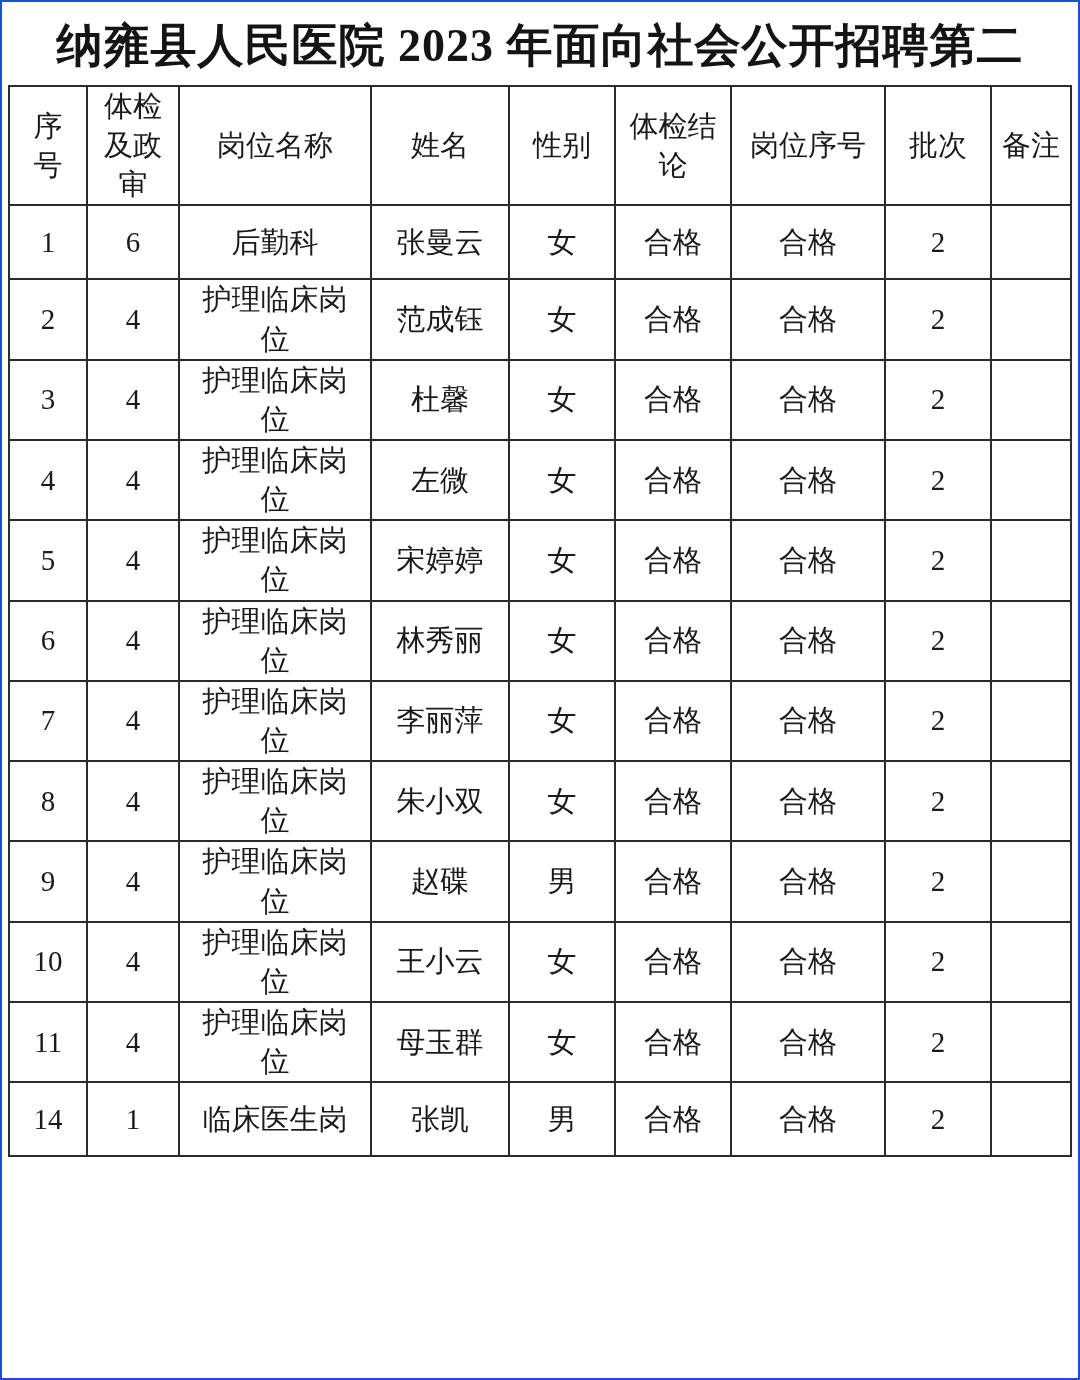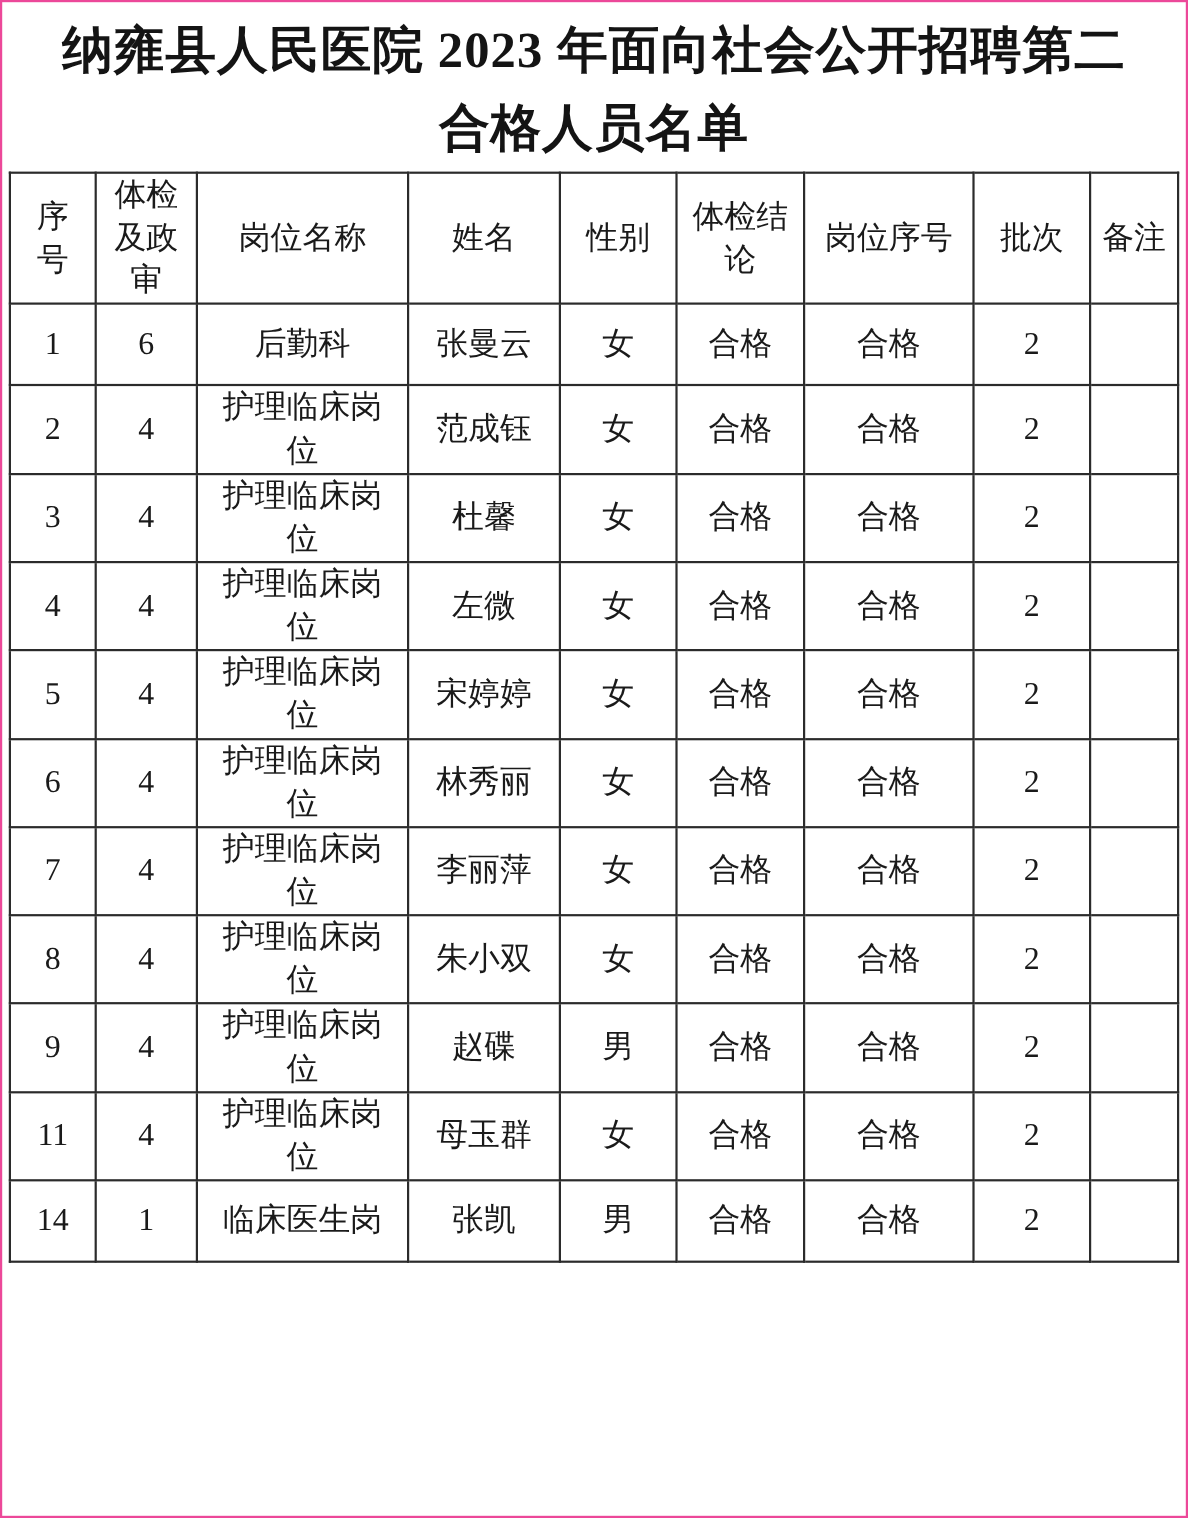--- a/index.html
+++ b/index.html
@@ -7,21 +7,21 @@
     padding: 0;
     background: #ffffff;
     font-family: "Liberation Serif", "DejaVu Serif", serif;
   }
   .page {
     position: relative;
     width: 1080px;
     height: 1380px;
     background: #ffffff;
     box-sizing: border-box;
-    border: 2px solid #ec4899;
+    border: 2px solid #1d4ed8;
     overflow: hidden;
   }
   .title-block {
     width: 100%;
     padding-top: 8px;
     text-align: center;
     color: #141414;
   }
   .title-line {
     display: block;
@@ -66,21 +66,20 @@
   col.c-batch  { width: 106px; }
   col.c-remark { width: 80px;  }
 </style>
 </head>
 <body>
 
 <div class="page">
 
   <div class="title-block">
     <span class="title-line">纳雍县人民医院 2023 年面向社会公开招聘第二</span>
-    <span class="title-line">合格人员名单</span>
   </div>
 
   <table class="result-table">
     <colgroup>
       <col class="c-index">
       <col class="c-postno">
       <col class="c-post">
       <col class="c-name">
       <col class="c-gender">
       <col class="c-phys">
@@ -195,20 +194,31 @@
     <td>4</td>
     <td>护理临床岗位</td>
     <td>赵碟</td>
     <td>男</td>
     <td>合格</td>
     <td>合格</td>
     <td>2</td>
     <td></td>
   </tr>
         <tr>
+    <td>10</td>
+    <td>4</td>
+    <td>护理临床岗位</td>
+    <td>王小云</td>
+    <td>女</td>
+    <td>合格</td>
+    <td>合格</td>
+    <td>2</td>
+    <td></td>
+  </tr>
+        <tr>
     <td>11</td>
     <td>4</td>
     <td>护理临床岗位</td>
     <td>母玉群</td>
     <td>女</td>
     <td>合格</td>
     <td>合格</td>
     <td>2</td>
     <td></td>
   </tr>

